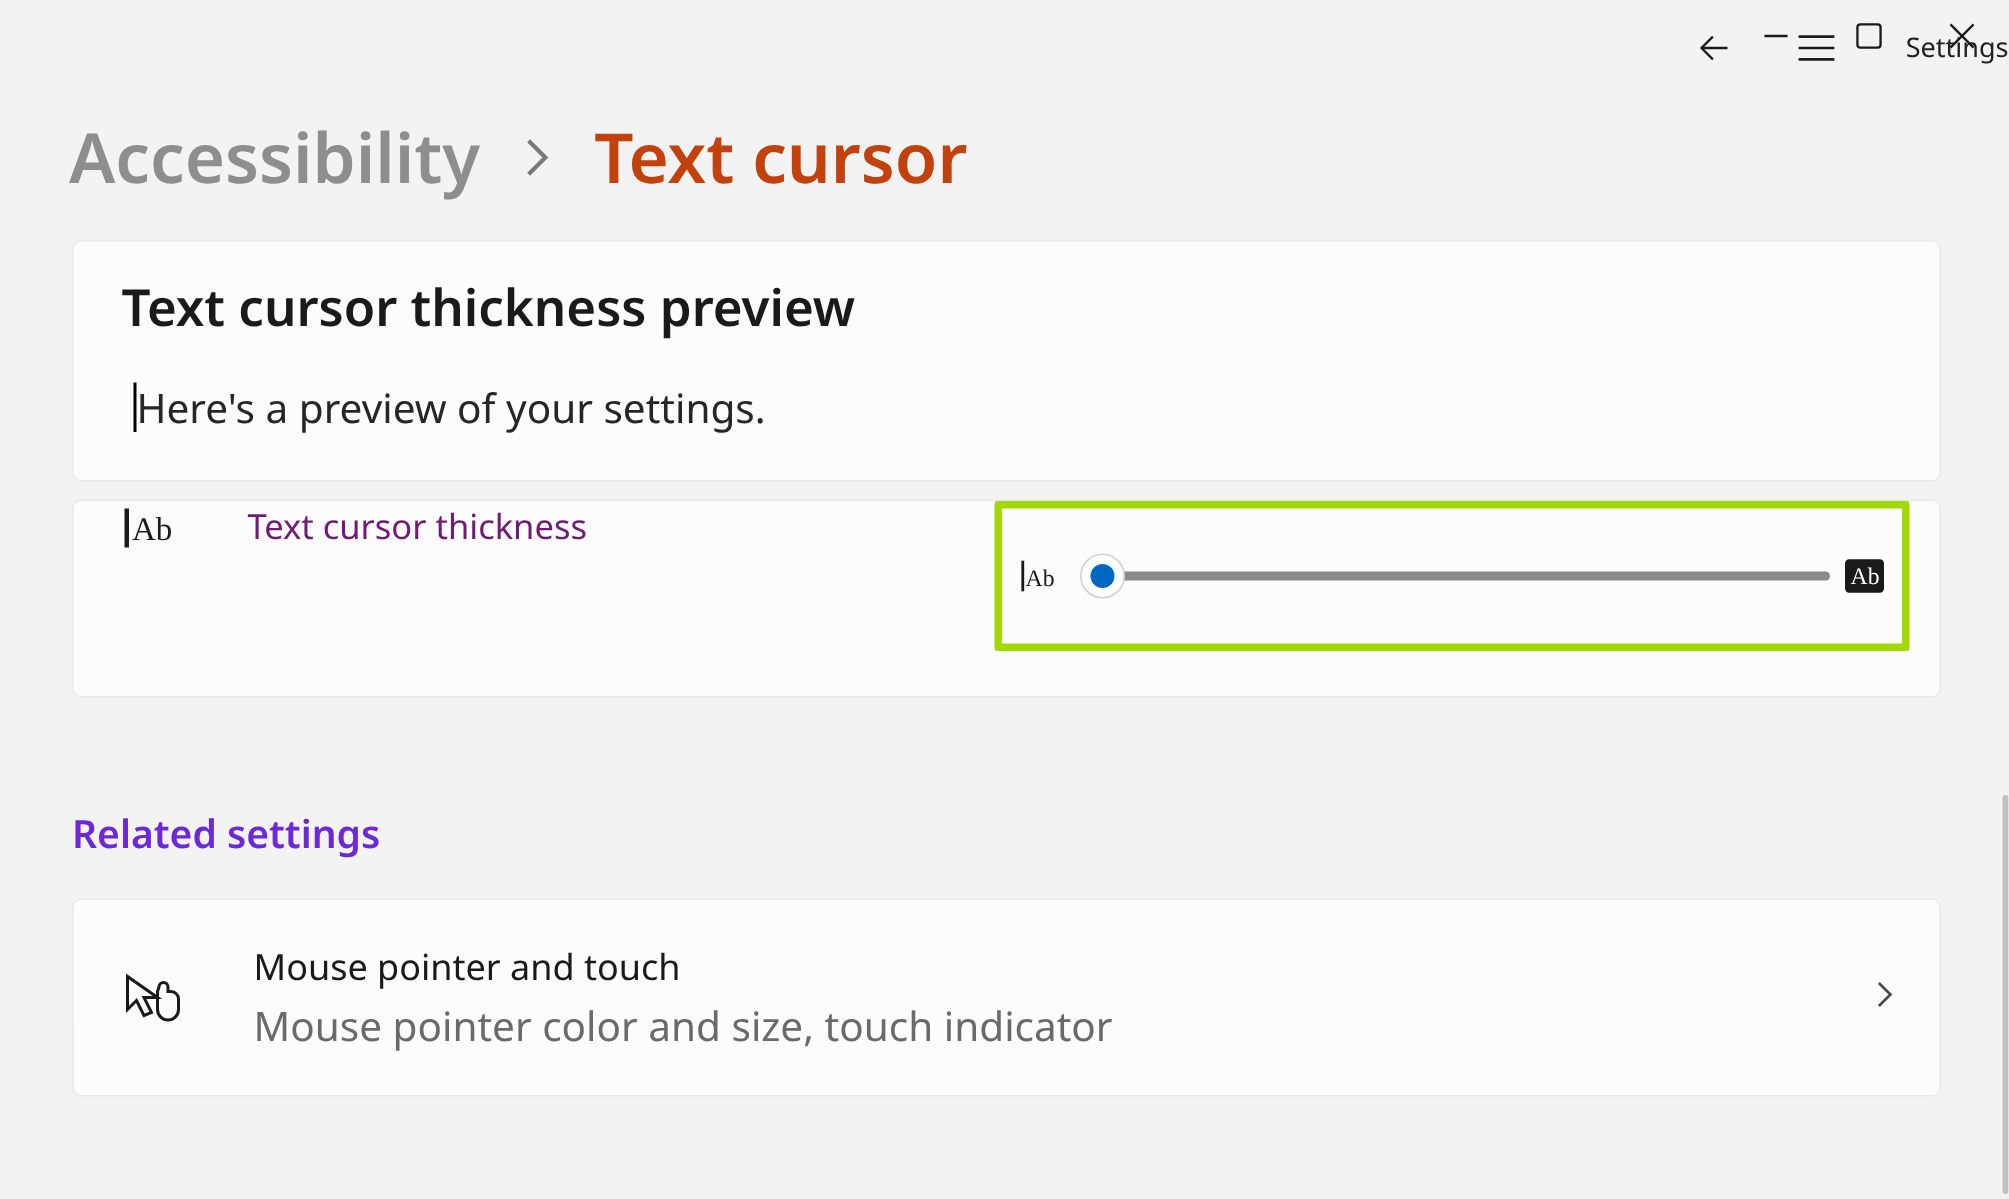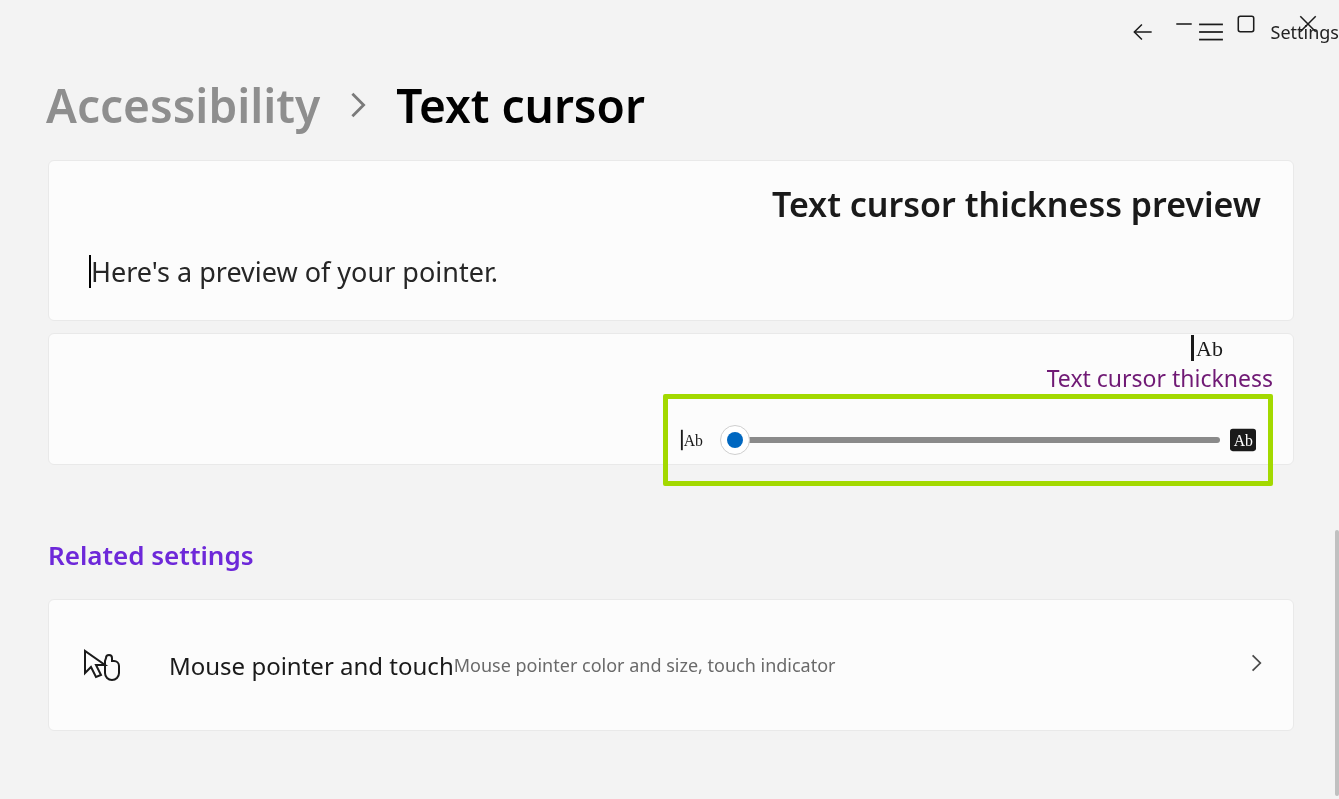--- a/index.html
+++ b/index.html
@@ -73,21 +73,21 @@
     .bc-parent {
       color: #8e8e8e;
       cursor: pointer;
     }
     .bc-chevron {
       display: flex;
       align-items: center;
       justify-content: center;
     }
     .bc-current {
-      color: #000000;
+      color: #c2410c;
     }
     
     .content {
       padding-left: 48px;
       padding-right: 44px;
     }
     .card {
       background: #fcfcfc;
       border: 1px solid #e9e9e9;
       border-radius: 6px;
@@ -95,43 +95,41 @@
     }
     .preview-card {
       padding: 20px 32px 30px 32px;
       margin-bottom: 12px;
     }
     .preview-title {
       font-size: 34px;
       font-weight: 600;
       color: #1a1a1a;
       margin-bottom: 26px;
-      text-align: right;
     }
     .preview-text {
       position: relative;
       font-size: 27px;
       color: #262626;
       padding-left: 10px;
     }
     .preview-cursor {
       position: absolute;
       left: 8px;
       top: 2px;
       bottom: 2px;
       width: 2px;
       background: #000;
     }
     
     .thickness-card {
       padding: 0 20px 0 32px;
       display: flex;
-      align-items: flex-end;
+      align-items: flex-start;
       height: 132px;
-      flex-direction: column;
     }
     .thickness-icon {
       width: 36px;
       height: 36px;
       display: flex;
       align-items: center;
       justify-content: center;
       margin-right: 48px;
     }
     .thickness-label {
@@ -209,27 +207,28 @@
     .link-icon {
       width: 42px;
       height: 42px;
       display: flex;
       align-items: center;
       justify-content: center;
       margin-right: 46px;
     }
     .link-text {
       display: flex;
+      flex-direction: column;
     }
     .link-title {
       font-size: 24px;
       color: #1a1a1a;
     }
     .link-sub {
-      font-size: 18px;
+      font-size: 27px;
       color: #6a6a6a;
       margin-top: 4px;
     }
     .link-chevron {
       margin-left: auto;
     }
     
     .scroll-indicator {
       position: absolute;
       right: 0;
@@ -288,21 +287,21 @@
   </span>
   <span class="bc-current">Text cursor</span>
 </div>
 
 <div class="content">
 
   <div class="card preview-card">
     <div class="preview-title">Text cursor thickness preview</div>
     <div class="preview-text">
       <span class="preview-cursor"></span>
-      <span>Here's a preview of your pointer.</span>
+      <span>Here's a preview of your settings.</span>
     </div>
   </div>
 
   <div class="card thickness-card">
     <div class="thickness-icon">
       <svg width="36" height="28" viewBox="0 0 36 28">
         <rect x="2" y="1" width="3" height="26" fill="#1a1a1a"></rect>
         <text x="7" y="22" font-family="Segoe UI" font-size="22" fill="#1a1a1a">Ab</text>
       </svg>
     </div>

